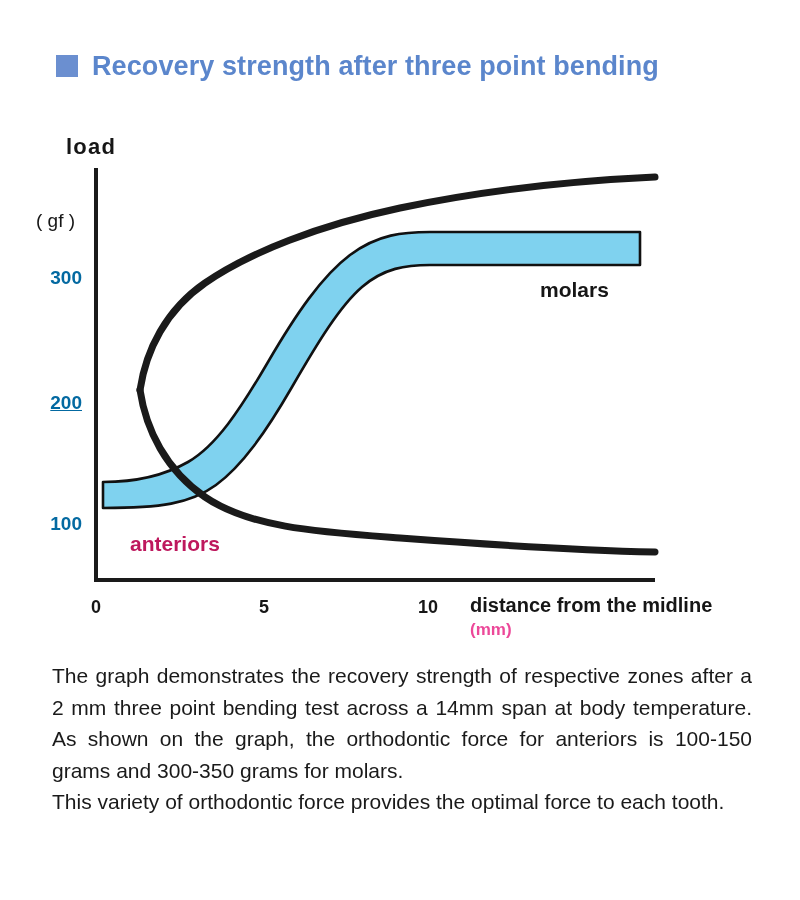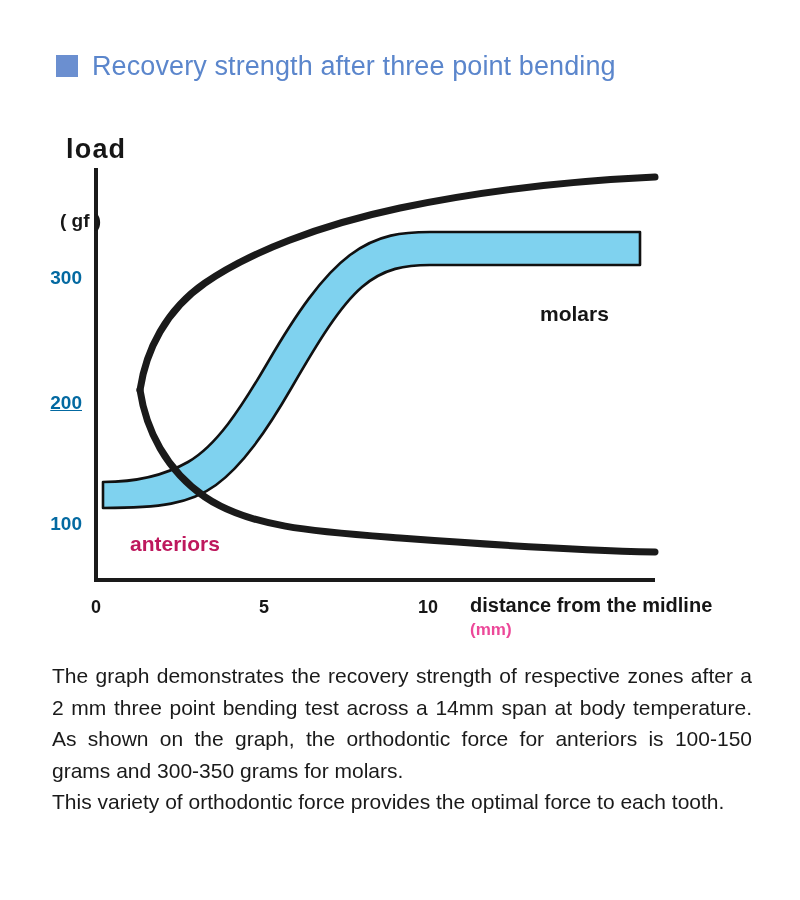--- a/index.html
+++ b/index.html
@@ -29,21 +29,21 @@
     width: 22px;
     height: 22px;
     background: #6b8fd0;
     margin-left: 56px;
     margin-right: 14px;
     flex: 0 0 auto;
   }
   #title-text {
     color: #5b86cc;
     font-size: 27px;
-    font-weight: normal;
+    font-weight: bold;
     letter-spacing: 0.1px;
     white-space: nowrap;
   }
 
   
   #figure {
     position: absolute;
     left: 0;
     top: 110px;
     width: 800px;
@@ -58,29 +58,29 @@
   }
 
   .fig-label {
     position: absolute;
     color: #161616;
     white-space: nowrap;
   }
   #label-load {
     left: 66px;
     top: 24px;
-    font-size: 27px;
+    font-size: 22px;
     font-weight: bold;
     letter-spacing: 1.2px;
   }
   #label-gf {
-    left: 60px;
+    left: 36px;
     top: 100px;
     font-size: 19px;
-    font-weight: bold;
+    font-weight: normal;
   }
   .ytick {
     position: absolute;
     font-size: 19px;
     font-weight: bold;
     color: #0369a1;
     text-align: right;
     width: 52px;
   }
   #ytick-300 { left: 30px; top: 157px; }
@@ -126,21 +126,20 @@
     font-weight: bold;
     color: #be185d;
   }
   #series-label-molars {
     position: absolute;
     left: 540px;
     top: 168px;
     font-size: 21px;
     font-weight: bold;
     color: #161616;
-    margin-top: 24px;
   }
 
   
   #caption {
     position: absolute;
     left: 52px;
     top: 660px;
     width: 700px;
     color: #1a1a1a;
     font-size: 21px;

